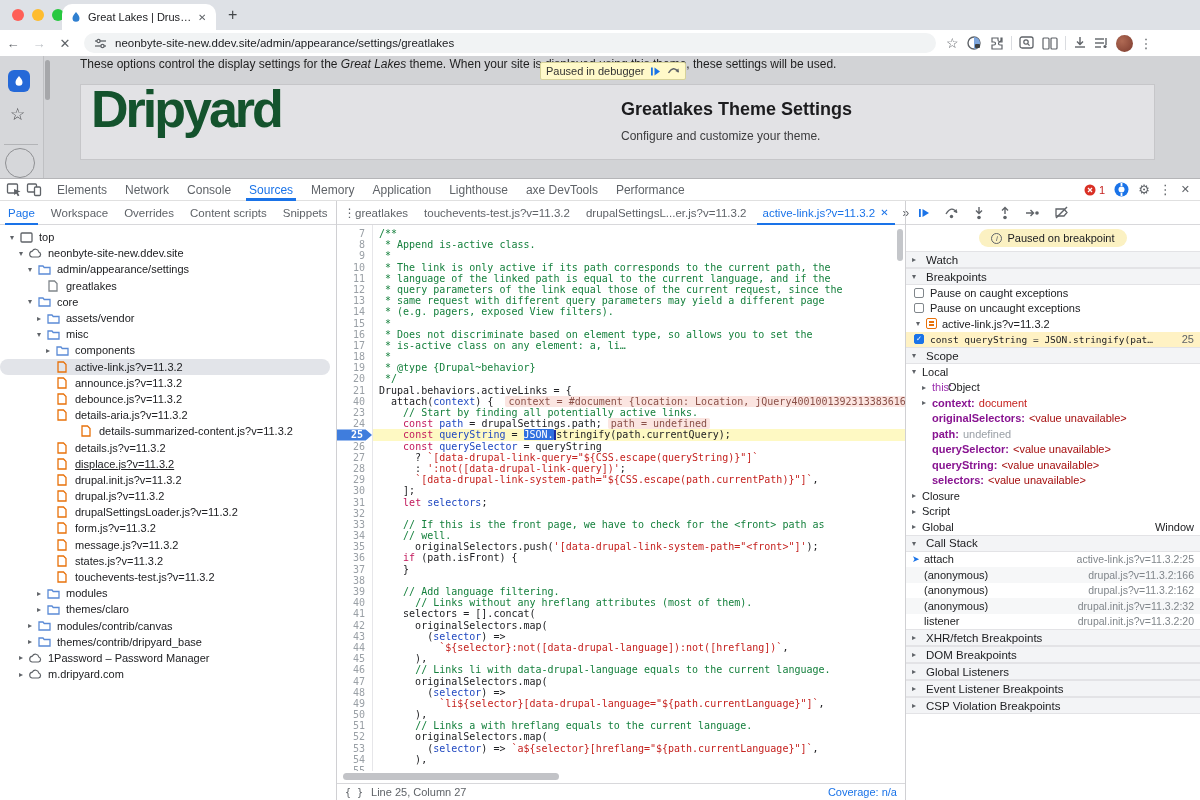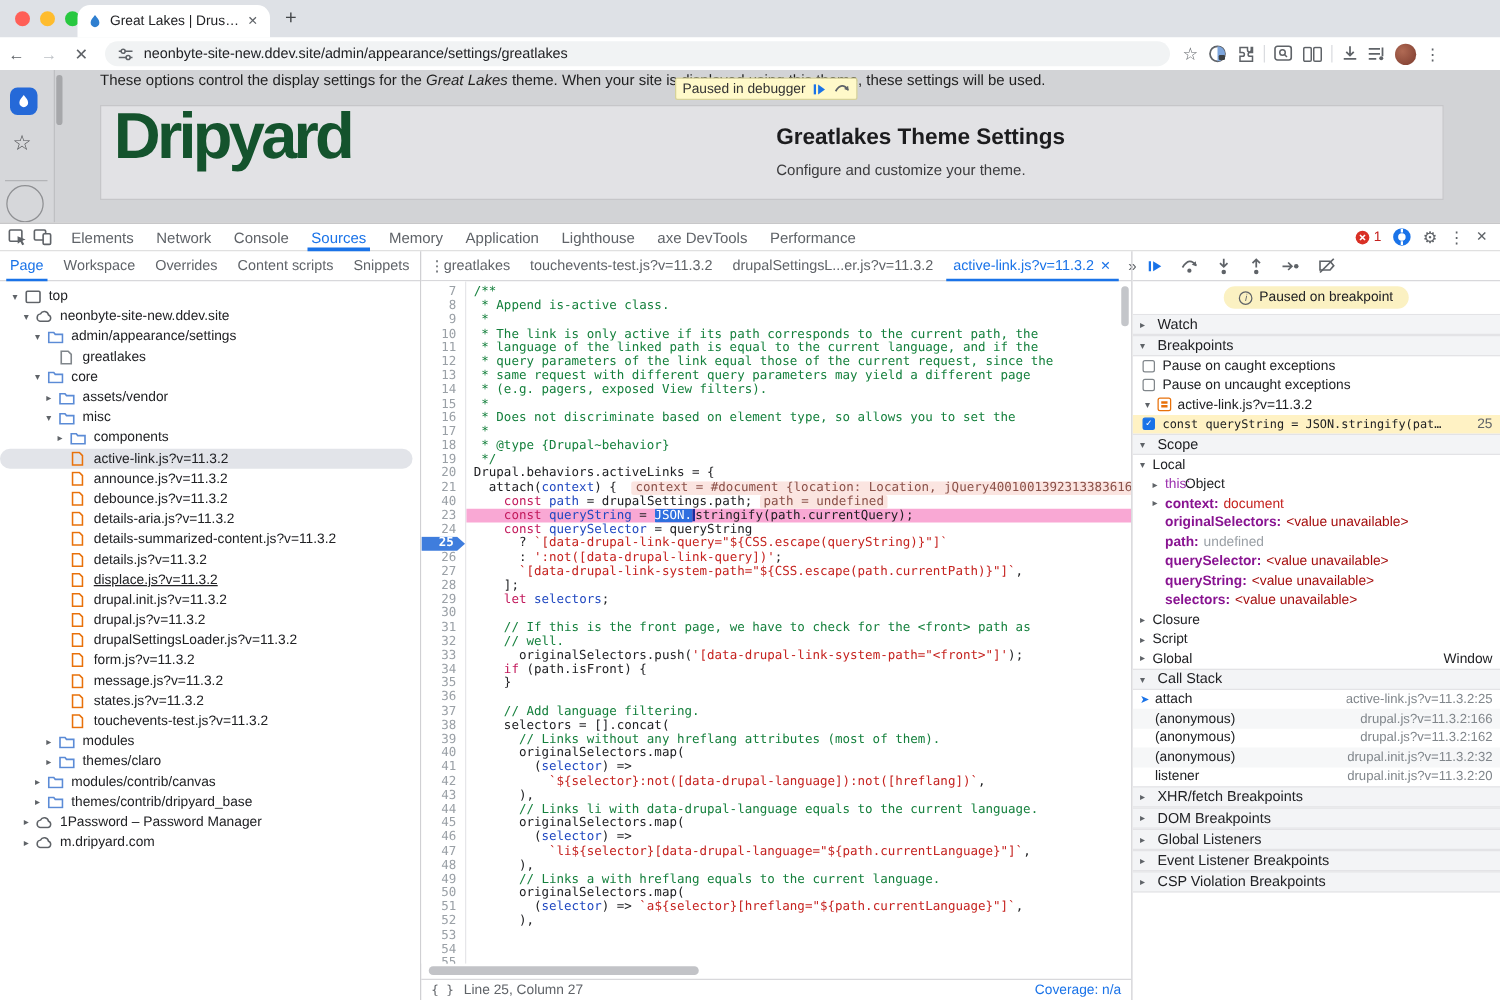--- a/index.html
+++ b/index.html
@@ -75,21 +75,21 @@
   .trow .tlabel { padding-left:5px; }
   .trow.sel { background:#e2e4e9; border-radius:10px; margin-right:6px; }
 
   
   .editor { flex:1; display:flex; overflow:hidden; position:relative; font-family:"DejaVu Sans Mono",monospace; font-size:10px; }
   .gutter { width:36px; flex:0 0 auto; border-right:1px solid #e6e6e9; background:#fff; padding-top:3px; }
   .gnum { height:11.2px; line-height:11.2px; text-align:right; padding-right:7px; color:#9aa0a6; }
   .gnum.paused { background:#3f7ddd; color:#fff; clip-path:polygon(0 0,82% 0,100% 50%,82% 100%,0 100%); padding-right:9px; font-weight:bold; }
   .codecol { flex:1; overflow:hidden; padding-top:3px; position:relative; }
   .cline { height:11.2px; line-height:11.2px; white-space:pre; padding-left:6px; overflow:hidden; }
-  .cline.paused { background:#f9a8d4; }
+  .cline.paused { background:#fef9c3; }
   .tk-c{color:#15803d} .tk-k{color:#c2185b} .tk-d{color:#2048c0} .tk-s{color:#c5221f} .tk-p{color:#202124}
   .tk-e{background:#fbe5e1;color:#8a5048;border-radius:2px;padding:0 3px;margin-left:6px;}
   .tk-sel{background:#2f6fdf;color:#fff;border-radius:1px;}
   .caret{display:inline-block;width:1.5px;height:10px;background:#1a2a9e;vertical-align:middle;margin:0 0.5px;}
   .vscroll { position:absolute; right:2px; top:4px; width:6px; height:32px; background:#c4c6ca; border-radius:3px; }
 
   .hscroll { height:12px; flex:0 0 auto; position:relative; }
   .hthumb { position:absolute; left:6px; top:2px; width:216px; height:7px; background:#c2c3c7; border-radius:4px; }
   .statusbar { height:17px; flex:0 0 auto; border-top:1px solid #d8d8db; display:flex; align-items:center; font-size:11px; color:#5f6368; padding:0 8px; gap:8px; }
   .statusbar .cov { margin-left:auto; color:#1a73e8; }
@@ -386,21 +386,21 @@
             </div>
             <div class="trow" style="padding-left: 42px;">
               <span class="arr"></span>
               <span class="ticon">
                 <svg width="10" height="12" viewBox="0 0 10 12">
                   <path d="M1 1 h5.5 L9 3.5 V11 H1 Z" fill="none" stroke="#e8710a" stroke-width="1.3"></path>
                 </svg>
               </span>
               <span class="tlabel">details-aria.js?v=11.3.2</span>
             </div>
-            <div class="trow" style="padding-left: 42px;">
+            <div class="trow" style="padding-left: 66px;">
               <span class="arr"></span>
               <span class="ticon">
                 <svg width="10" height="12" viewBox="0 0 10 12">
                   <path d="M1 1 h5.5 L9 3.5 V11 H1 Z" fill="none" stroke="#e8710a" stroke-width="1.3"></path>
                 </svg>
               </span>
               <span class="tlabel">details-summarized-content.js?v=11.3.2</span>
             </div>
             <div class="trow" style="padding-left: 42px;">
               <span class="arr"></span>
@@ -623,43 +623,45 @@
               <div class="cline"><span class="tk-c">/**</span></div>
               <div class="cline"><span class="tk-c"> * Append is-active class.</span></div>
               <div class="cline"><span class="tk-c"> *</span></div>
               <div class="cline"><span class="tk-c"> * The link is only active if its path corresponds to the current path, the</span></div>
               <div class="cline"><span class="tk-c"> * language of the linked path is equal to the current language, and if the</span></div>
               <div class="cline"><span class="tk-c"> * query parameters of the link equal those of the current request, since the</span></div>
               <div class="cline"><span class="tk-c"> * same request with different query parameters may yield a different page</span></div>
               <div class="cline"><span class="tk-c"> * (e.g. pagers, exposed View filters).</span></div>
               <div class="cline"><span class="tk-c"> *</span></div>
               <div class="cline"><span class="tk-c"> * Does not discriminate based on element type, so allows you to set the</span></div>
+              <div class="cline"><span class="tk-c"> * is-active class on any element: a, li…</span></div>
               <div class="cline"><span class="tk-c"> *</span></div>
               <div class="cline"><span class="tk-c"> * @type {Drupal~behavior}</span></div>
               <div class="cline"><span class="tk-c"> */</span></div>
               <div class="cline"><span class="tk-p">Drupal.behaviors.activeLinks = {</span></div>
               <div class="cline"><span class="tk-p">  attach(</span><span class="tk-d">context</span><span class="tk-p">) { </span><span class="tk-e">context = #document {location: Location, jQuery40010013923133836165291: {…}, impl</span></div>
+              <div class="cline"><span class="tk-p">    </span><span class="tk-c">// Start by finding all potentially active links.</span></div>
               <div class="cline"><span class="tk-p">    </span><span class="tk-k">const</span><span class="tk-p"> </span><span class="tk-d">path</span><span class="tk-p"> = drupalSettings.path;</span><span class="tk-e">path = undefined</span></div>
               <div class="cline paused"><span class="tk-p">    </span><span class="tk-k">const</span><span class="tk-p"> </span><span class="tk-d">queryString</span><span class="tk-p"> = </span><span class="tk-sel">JSON.</span><span class="caret"></span><span class="tk-p">stringify(path.currentQuery);</span></div>
               <div class="cline"><span class="tk-p">    </span><span class="tk-k">const</span><span class="tk-p"> </span><span class="tk-d">querySelector</span><span class="tk-p"> = queryString</span></div>
               <div class="cline"><span class="tk-p">      ? </span><span class="tk-s">`[data-drupal-link-query="${CSS.escape(queryString)}"]`</span></div>
               <div class="cline"><span class="tk-p">      : </span><span class="tk-s">':not([data-drupal-link-query])'</span><span class="tk-p">;</span></div>
               <div class="cline"><span class="tk-p">      </span><span class="tk-s">`[data-drupal-link-system-path="${CSS.escape(path.currentPath)}"]`</span><span class="tk-p">,</span></div>
               <div class="cline"><span class="tk-p">    ];</span></div>
               <div class="cline"><span class="tk-p">    </span><span class="tk-k">let</span><span class="tk-p"> </span><span class="tk-d">selectors</span><span class="tk-p">;</span></div>
               <div class="cline"><span class="tk-p">&nbsp;</span></div>
               <div class="cline"><span class="tk-p">    </span><span class="tk-c">// If this is the front page, we have to check for the &lt;front&gt; path as</span></div>
               <div class="cline"><span class="tk-p">    </span><span class="tk-c">// well.</span></div>
               <div class="cline"><span class="tk-p">      originalSelectors.push(</span><span class="tk-s">'[data-drupal-link-system-path="&lt;front&gt;"]'</span><span class="tk-p">);</span></div>
               <div class="cline"><span class="tk-p">    </span><span class="tk-k">if</span><span class="tk-p"> (path.isFront) {</span></div>
               <div class="cline"><span class="tk-p">    }</span></div>
               <div class="cline"><span class="tk-p">&nbsp;</span></div>
               <div class="cline"><span class="tk-p">    </span><span class="tk-c">// Add language filtering.</span></div>
+              <div class="cline"><span class="tk-p">      </span><span class="tk-c">// Links without any hreflang attributes (most of them).</span></div>
               <div class="cline"><span class="tk-p">    selectors = [].concat(</span></div>
-              <div class="cline"><span class="tk-p">      </span><span class="tk-c">// Links without any hreflang attributes (most of them).</span></div>
               <div class="cline"><span class="tk-p">      originalSelectors.map(</span></div>
               <div class="cline"><span class="tk-p">        (</span><span class="tk-d">selector</span><span class="tk-p">) =&gt;</span></div>
               <div class="cline"><span class="tk-p">          </span><span class="tk-s">`${selector}:not([data-drupal-language]):not([hreflang])`</span><span class="tk-p">,</span></div>
               <div class="cline"><span class="tk-p">      ),</span></div>
               <div class="cline"><span class="tk-p">      </span><span class="tk-c">// Links li with data-drupal-language equals to the current language.</span></div>
               <div class="cline"><span class="tk-p">      originalSelectors.map(</span></div>
               <div class="cline"><span class="tk-p">        (</span><span class="tk-d">selector</span><span class="tk-p">) =&gt;</span></div>
               <div class="cline"><span class="tk-p">          </span><span class="tk-s">`li${selector}[data-drupal-language="${path.currentLanguage}"]`</span><span class="tk-p">,</span></div>
               <div class="cline"><span class="tk-p">      ),</span></div>
               <div class="cline"><span class="tk-p">      </span><span class="tk-c">// Links a with hreflang equals to the current language.</span></div>

